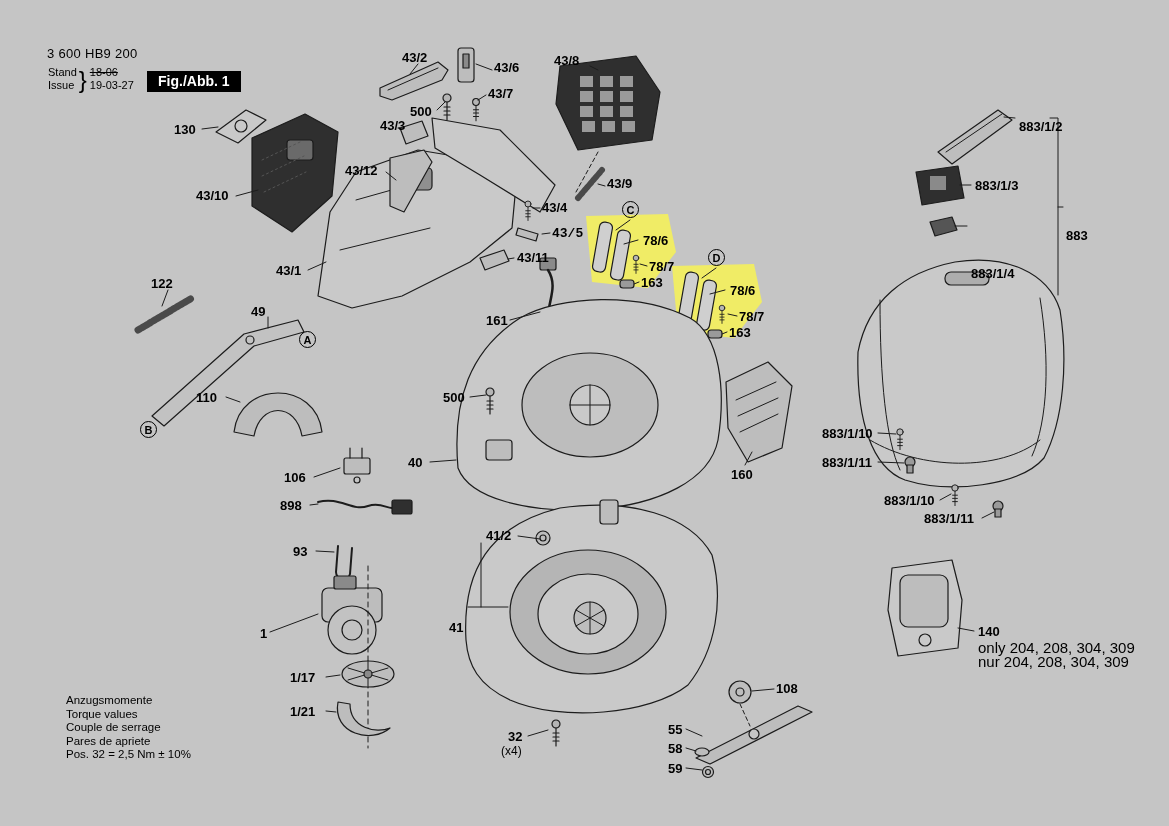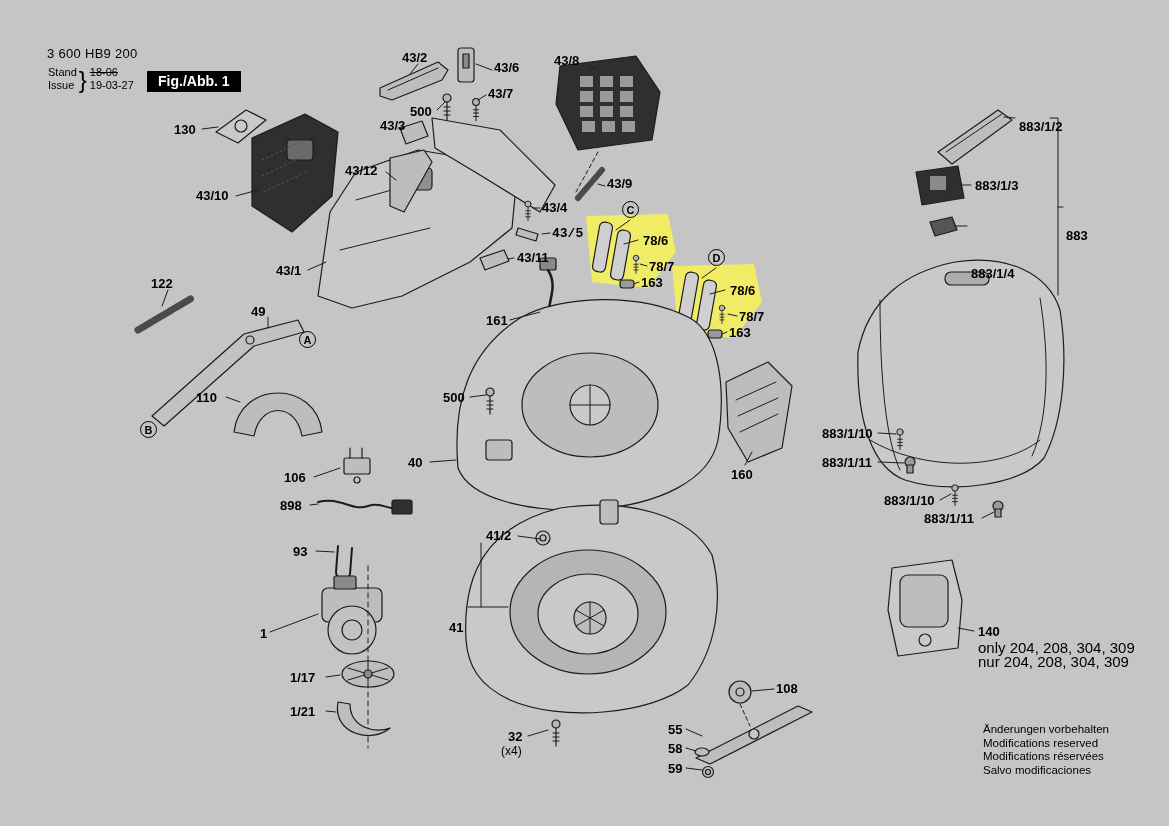--- a/index.html
+++ b/index.html
@@ -394,20 +394,21 @@
       <div class="part-label" style="left: 924px; top: 511px;">883/1/11</div>
       <div class="part-label" style="left: 978px; top: 624px;">140</div>
       <div class="part-label note" style="left: 978px; top: 641px;">only 204, 208, 304, 309</div>
       <div class="part-label note" style="left: 978px; top: 655px;">nur 204, 208, 304, 309</div>
       <div class="callout" style="left: 299px; top: 331px;">A</div>
       <div class="callout" style="left: 140px; top: 421px;">B</div>
       <div class="callout" style="left: 622px; top: 201px;">C</div>
       <div class="callout" style="left: 708px; top: 249px;">D</div>
     </div>
 
-  <div id="mod-note" class="note-block">
-      <div>Änderungen vorbehalten</div>
-      <div>Modifications reserved</div>
-      <div>Modifications réservées</div>
-      <div>Salvo modificaciones</div>
+  <div id="torque-note" class="note-block">
+      <div>Anzugsmomente</div>
+      <div>Torque values</div>
+      <div>Couple de serrage</div>
+      <div>Pares de apriete</div>
+      <div>Pos. 32 = 2,5 Nm ± 10%</div>
     </div>
 
 </div>
 
 </body></html>

